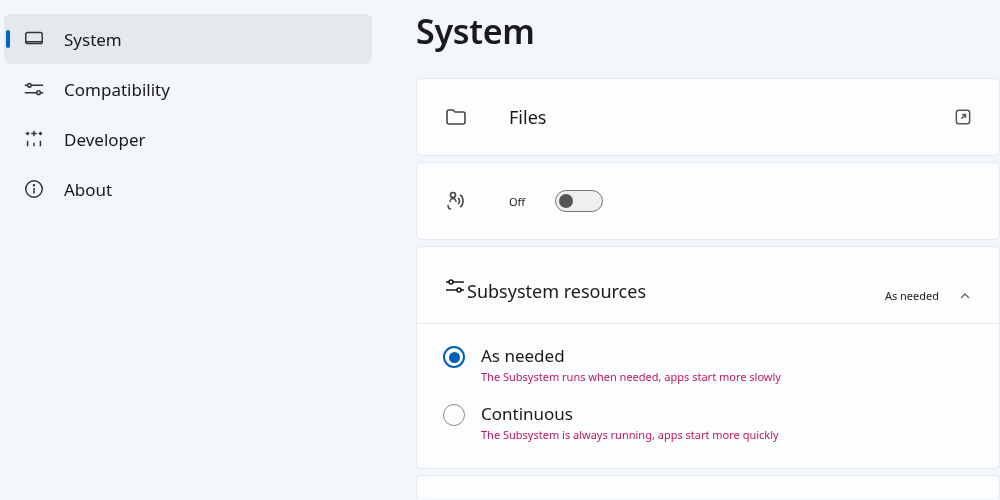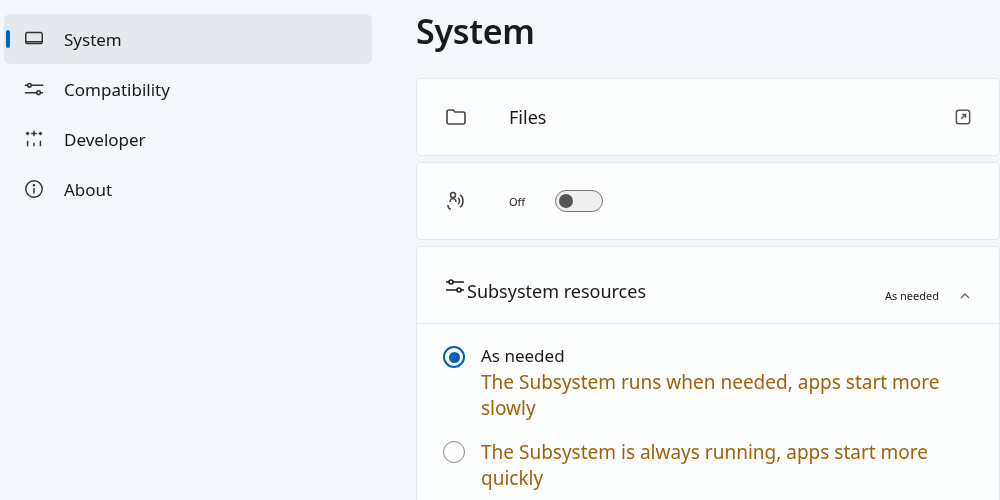--- a/index.html
+++ b/index.html
@@ -164,22 +164,22 @@
       width: 11px;
       height: 11px;
       border-radius: 50%;
       background: #005fb8;
     }
     .radio-text .opt-title {
       font-size: 17px;
       margin-bottom: 2px;
     }
     .radio-text .opt-desc {
-      font-size: 19px;
-      color: #a16207;
+      font-size: 11px;
+      color: #be185d;
     }
     .card.peek {
       height: 24px;
       border-bottom: none;
       border-bottom-left-radius: 0;
       border-bottom-right-radius: 0;
     }
   </style>
 </head>
 <body>
@@ -282,20 +282,21 @@
       <div class="radio-option">
         <div class="radio selected"></div>
         <div class="radio-text">
           <div class="opt-title">As needed</div>
           <div class="opt-desc">The Subsystem runs when needed, apps start more slowly</div>
         </div>
       </div>
       <div class="radio-option">
         <div class="radio"></div>
         <div class="radio-text">
+          <div class="opt-title">Continuous</div>
           <div class="opt-desc">The Subsystem is always running, apps start more quickly</div>
         </div>
       </div>
     </div>
   </div>
 
   <div class="card peek"></div>
 </main>
 
 </body></html>

